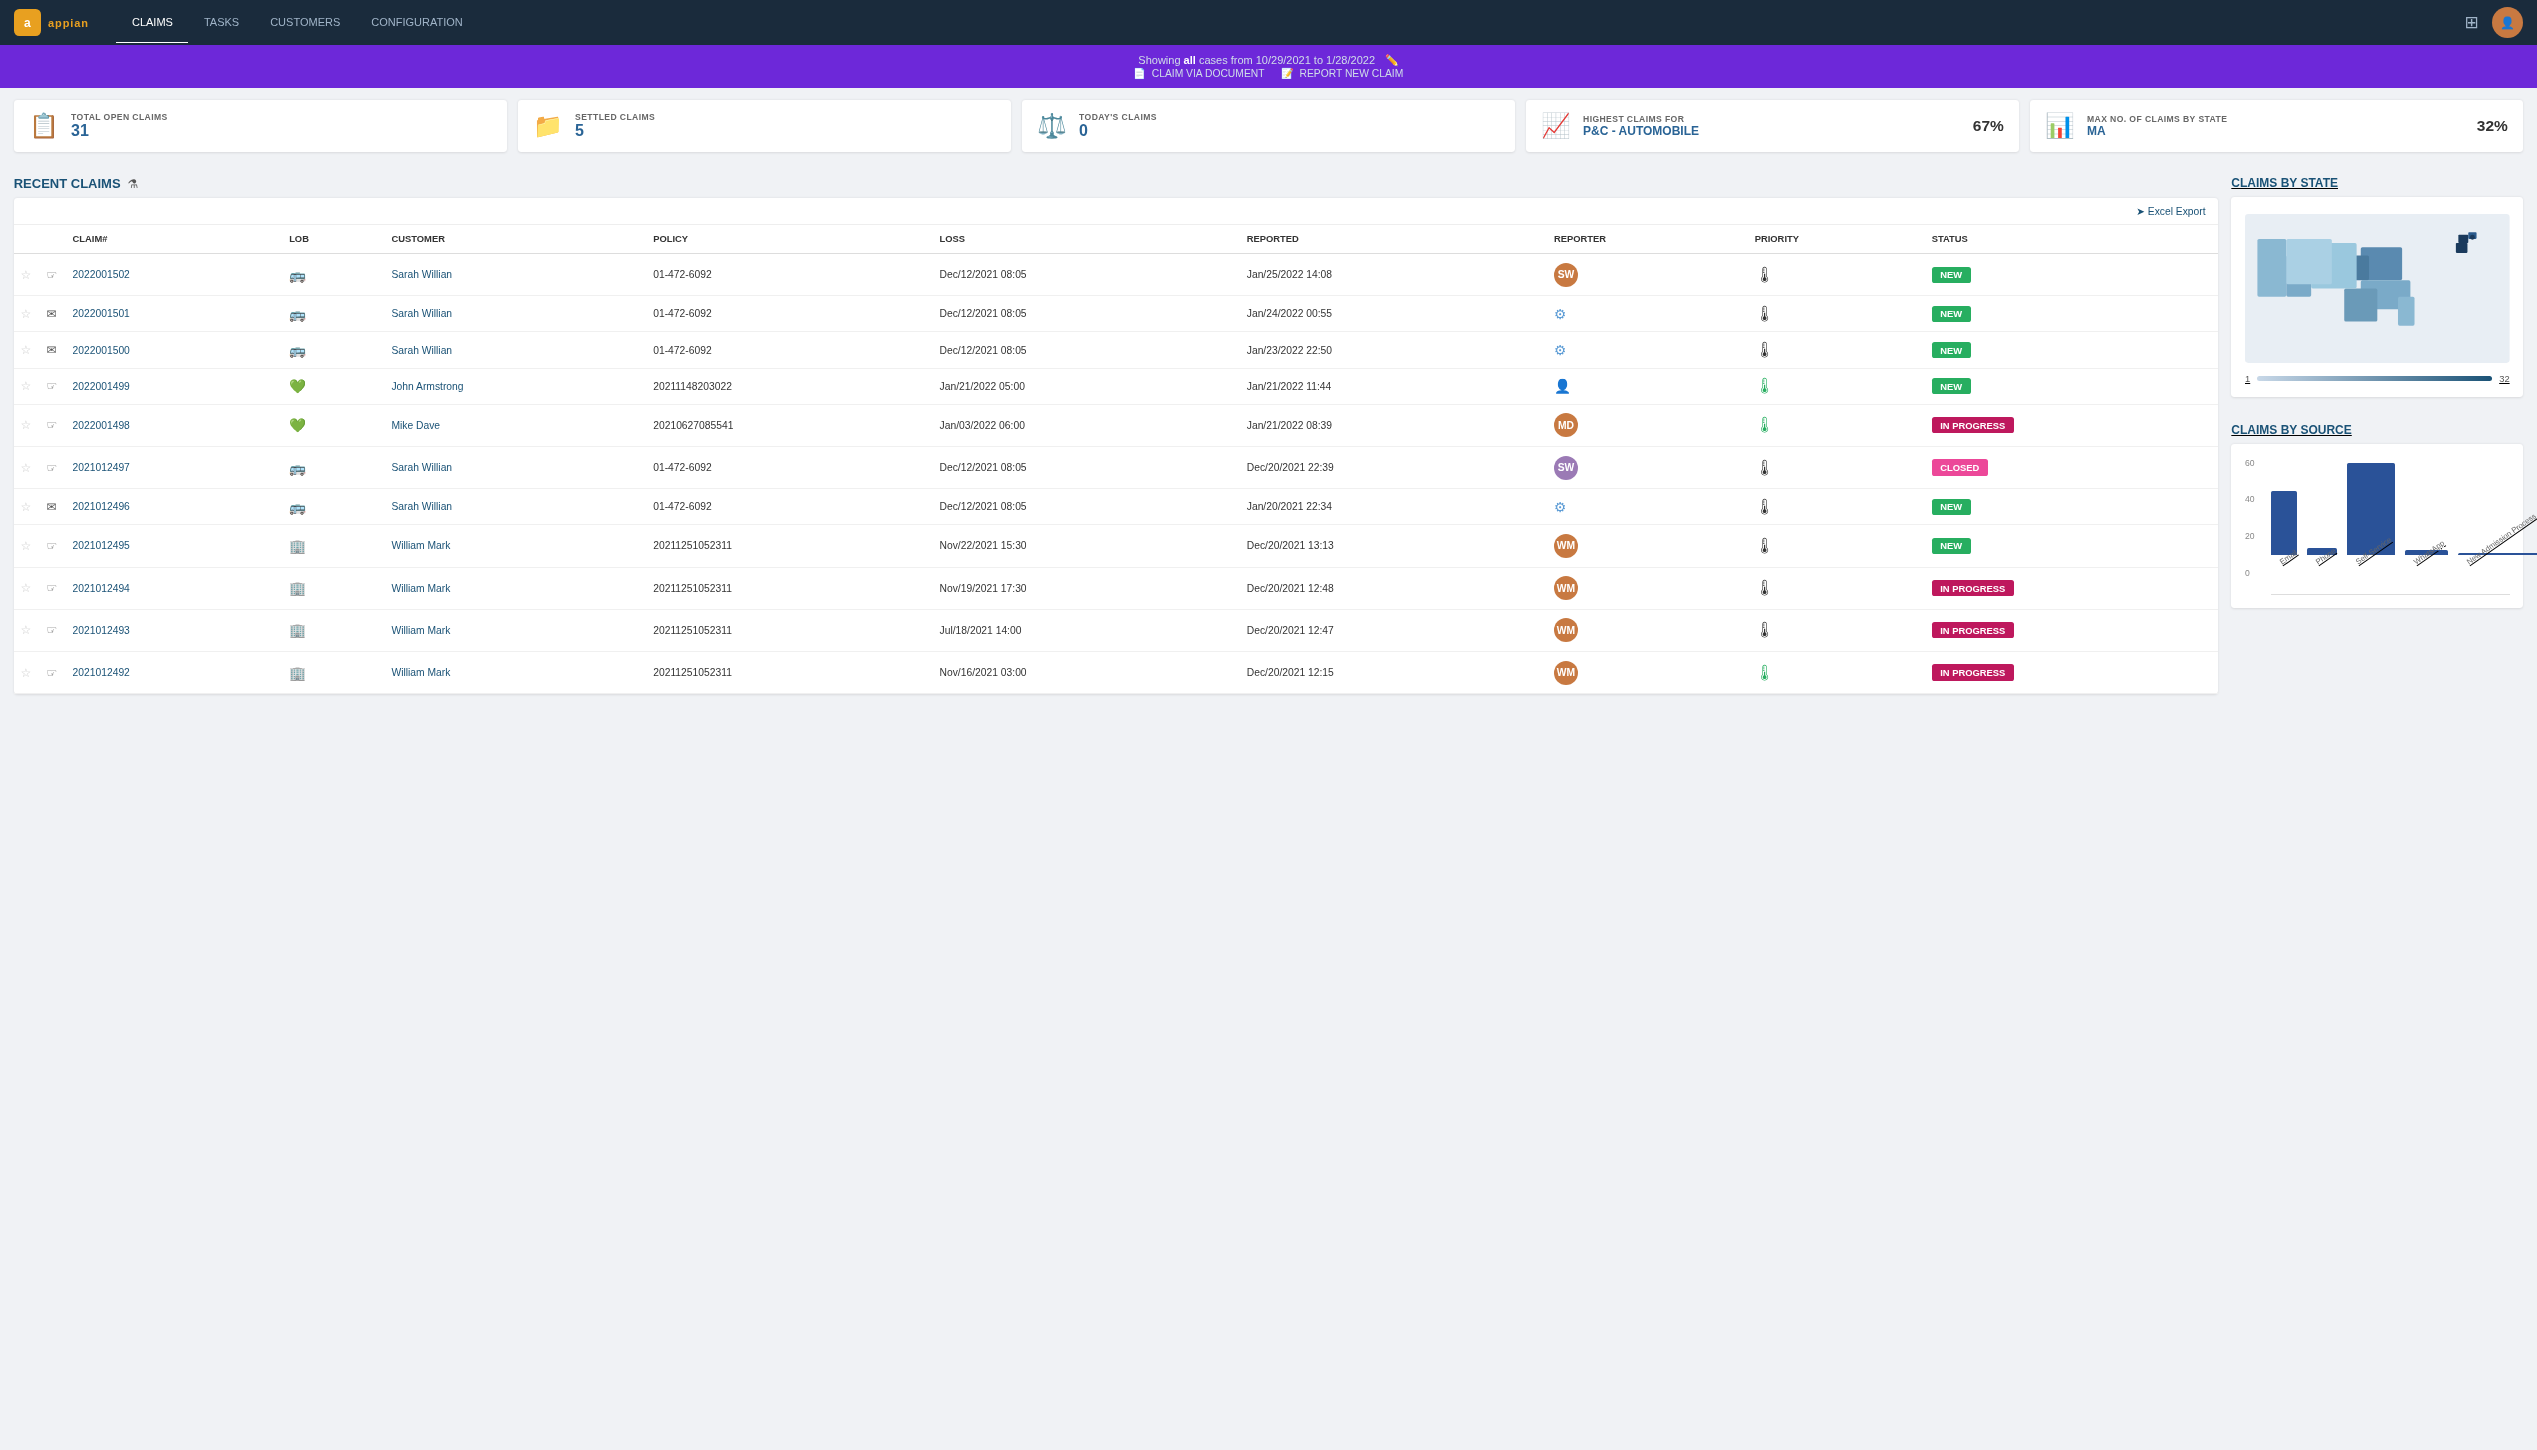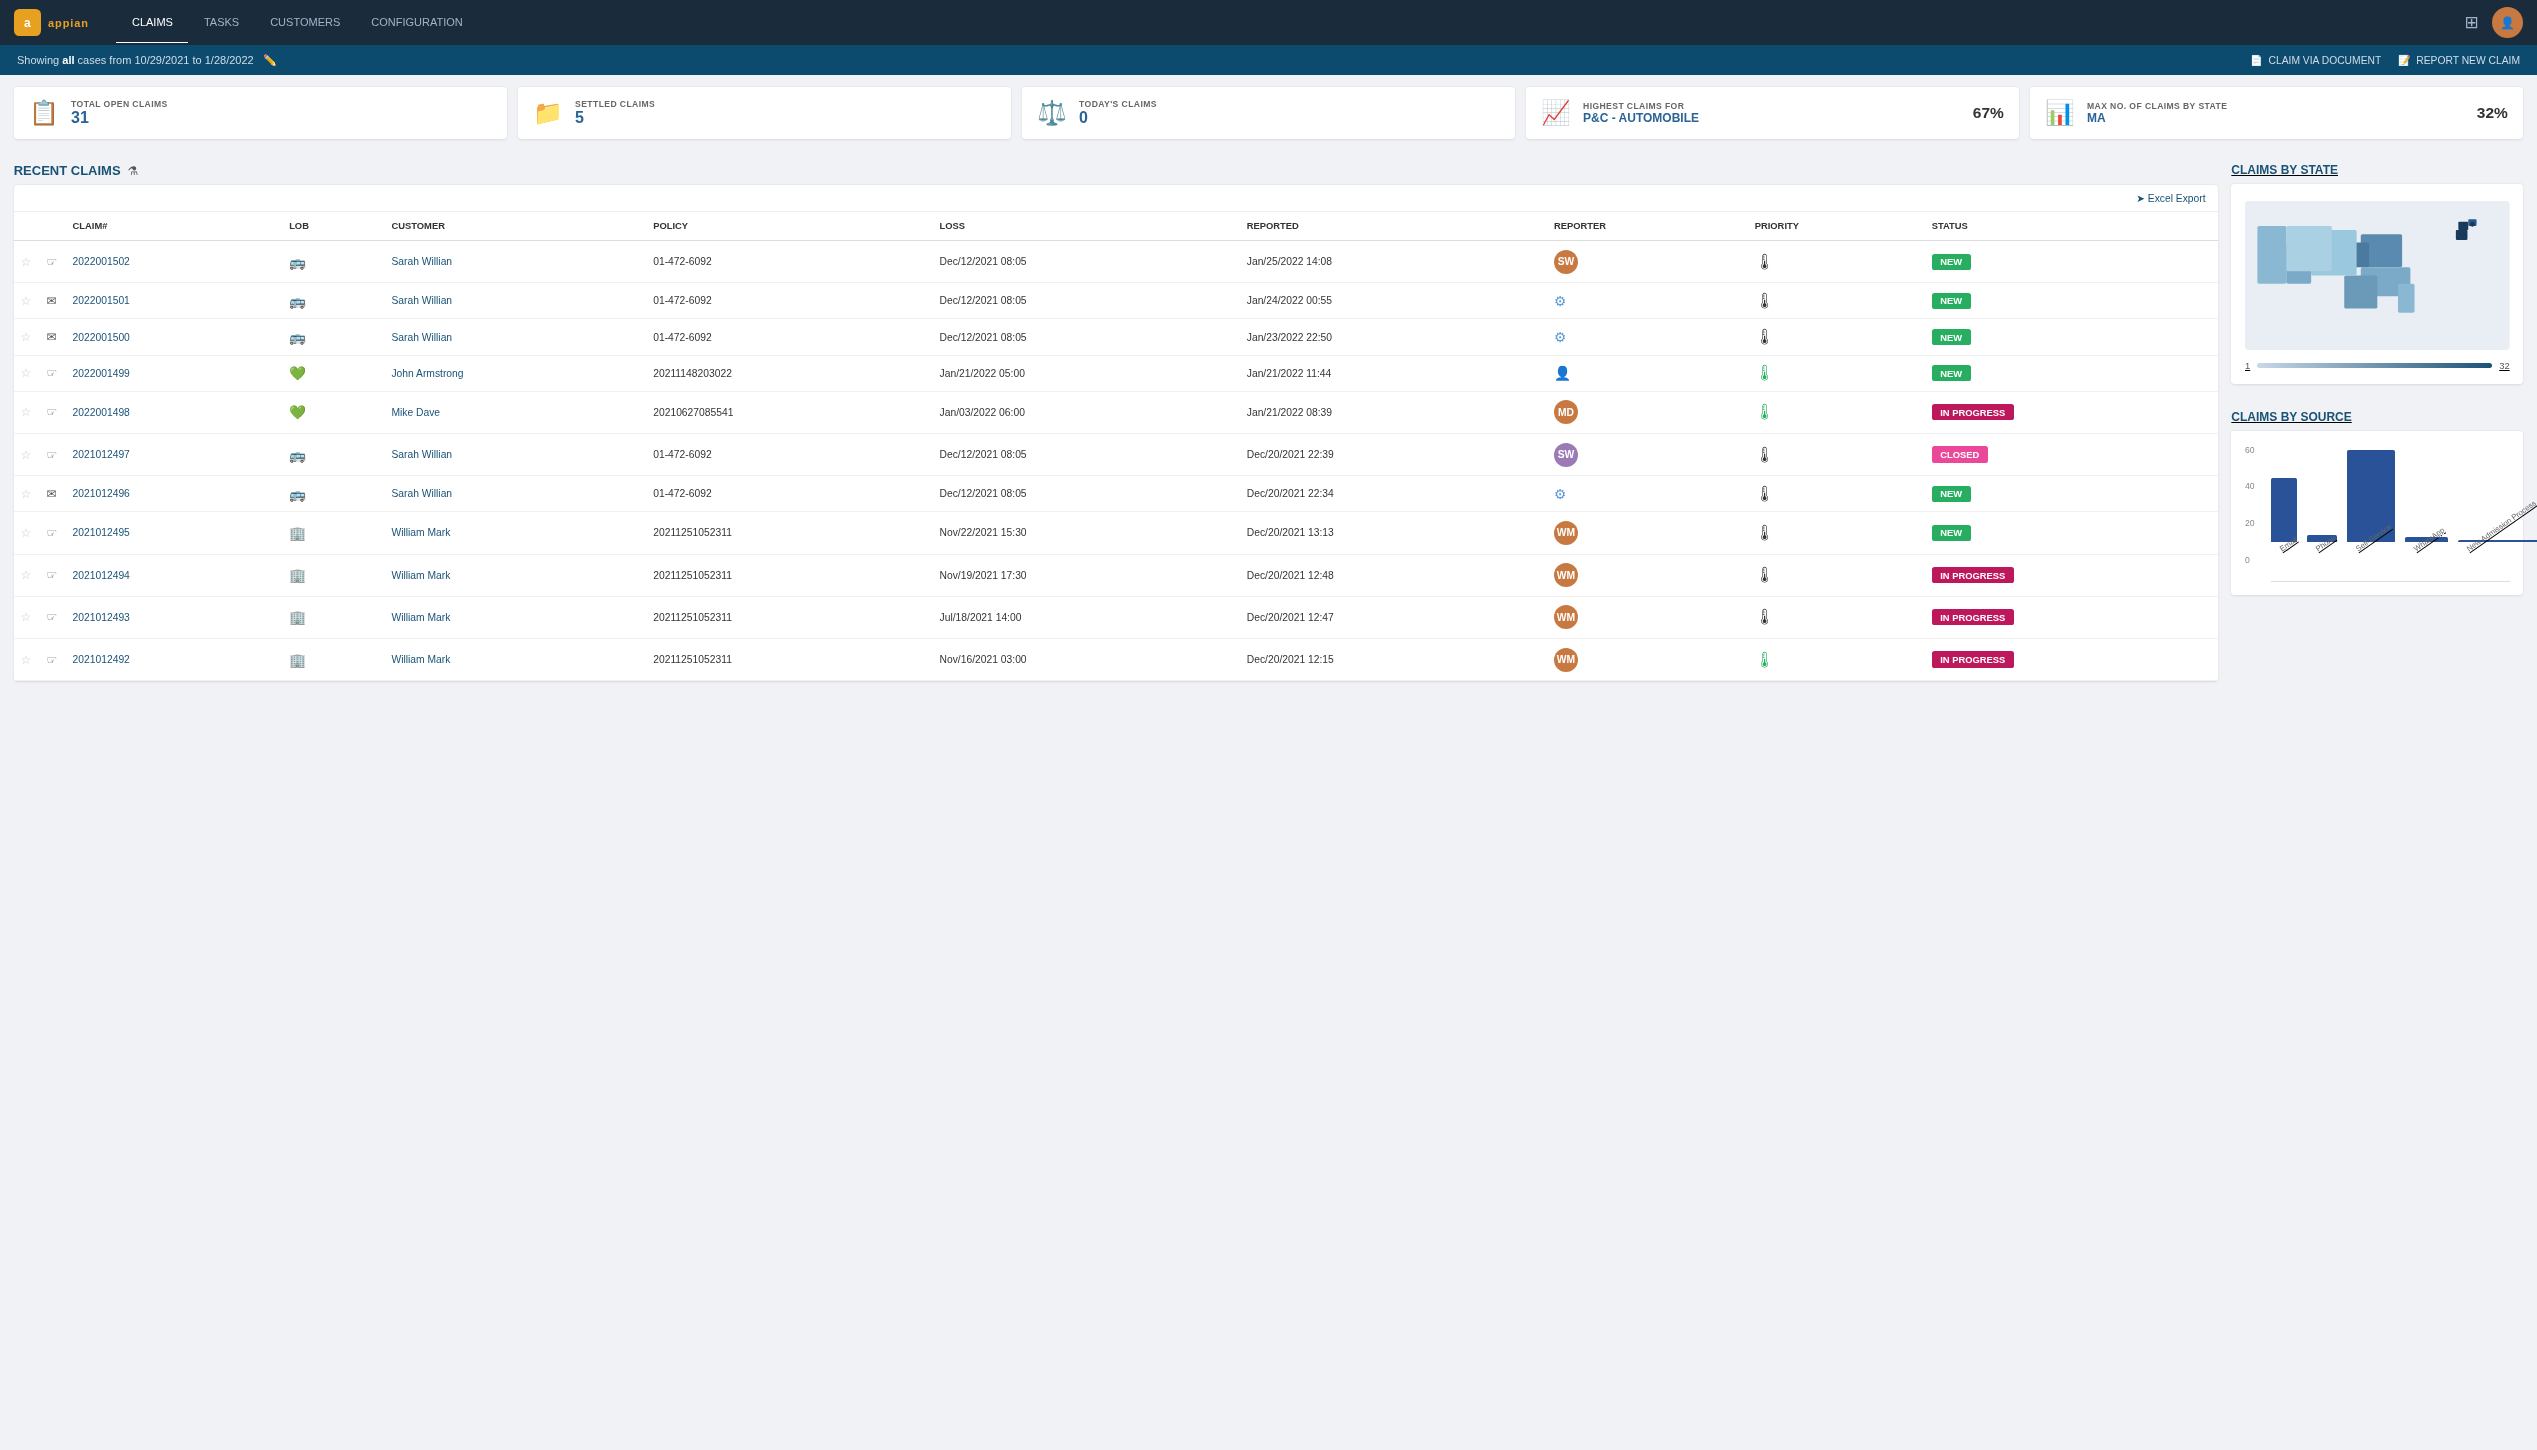--- a/index.html
+++ b/index.html
@@ -53,25 +53,26 @@
     .avatar {
       width: 31px; height: 31px; border-radius: 50%;
       background: #c87941;
       overflow: hidden;
       display: flex; align-items: center; justify-content: center;
       font-size: 12px; color: white; font-weight: bold;
     }
 
     
     .sub-header {
-      background: #0c4a6e;
+      background: #6d28d9;
       padding: 8.6px 17px;
       display: flex;
       align-items: center;
       justify-content: space-between;
+      flex-direction: column;
     }
     .sub-header-left { color: #d0dde8; font-size: 11px; }
     .sub-header-left strong { color: white; }
     .edit-icon { color: #7ab3d4; margin-left: 6.9px; cursor: pointer; }
     .sub-header-right { display: flex; gap: 17px; }
     .sub-header-btn {
       color: #d0dde8;
       font-size: 10.3px;
       cursor: pointer;
       display: flex;
@@ -475,21 +476,21 @@
               <td><span class="status-badge status-closed">CLOSED</span></td>
             </tr>
             <tr>
               <td><span class="star-icon">☆</span></td>
               <td><span class="email-icon">✉</span></td>
               <td><a class="claim-link">2021012496</a></td>
               <td><span class="lob-icon bus-icon">🚌</span></td>
               <td><a class="claim-link">Sarah Willian</a></td>
               <td>01-472-6092</td>
               <td>Dec/12/2021 08:05</td>
-              <td>Dec/20/2021 22:34</td>
+              <td>Jan/20/2021 22:34</td>
               <td><span class="gear-icon">⚙</span></td>
               <td><span class="temp-icon temp-black">🌡</span></td>
               <td><span class="status-badge status-new">NEW</span></td>
             </tr>
             <tr>
               <td><span class="star-icon">☆</span></td>
               <td><span class="hand-cursor">☞</span></td>
               <td><a class="claim-link">2021012495</a></td>
               <td><span class="lob-icon building-icon">🏢</span></td>
               <td><a class="claim-link">William Mark</a></td>

